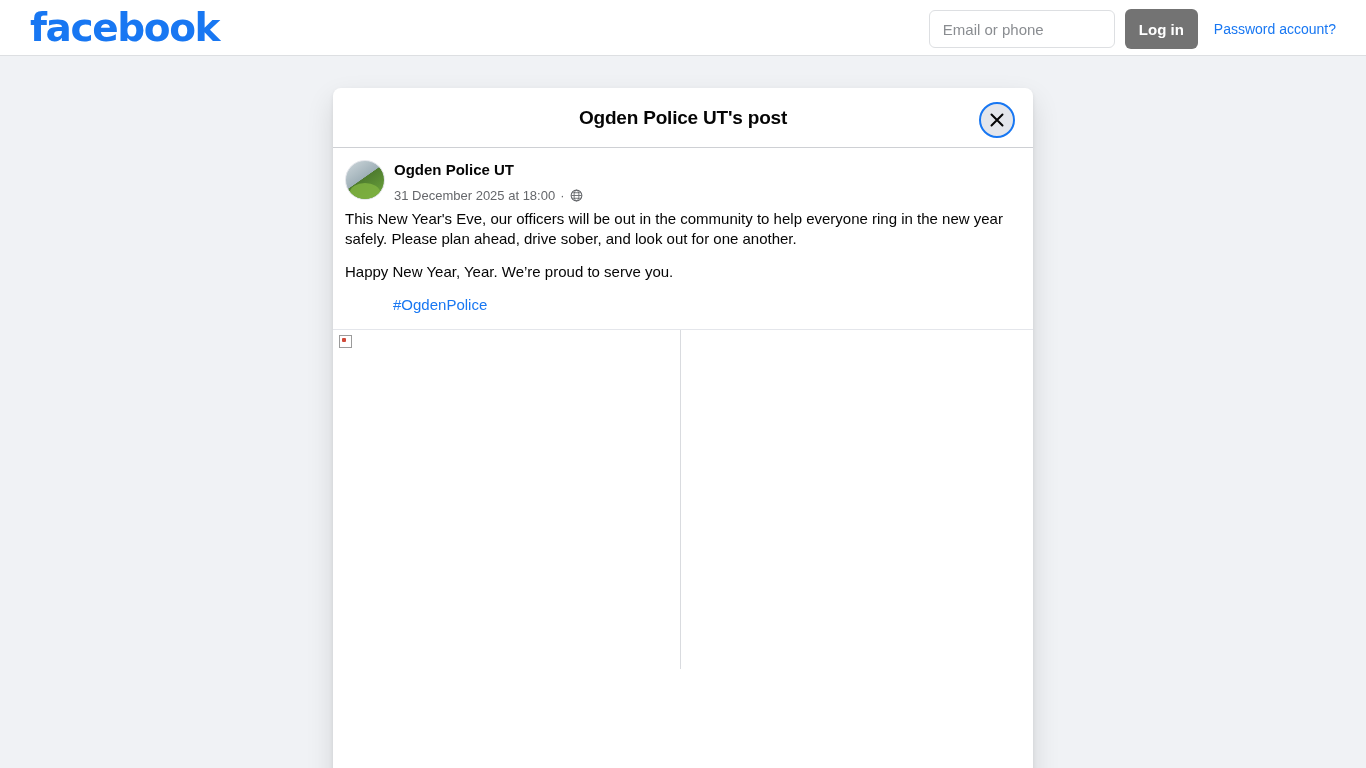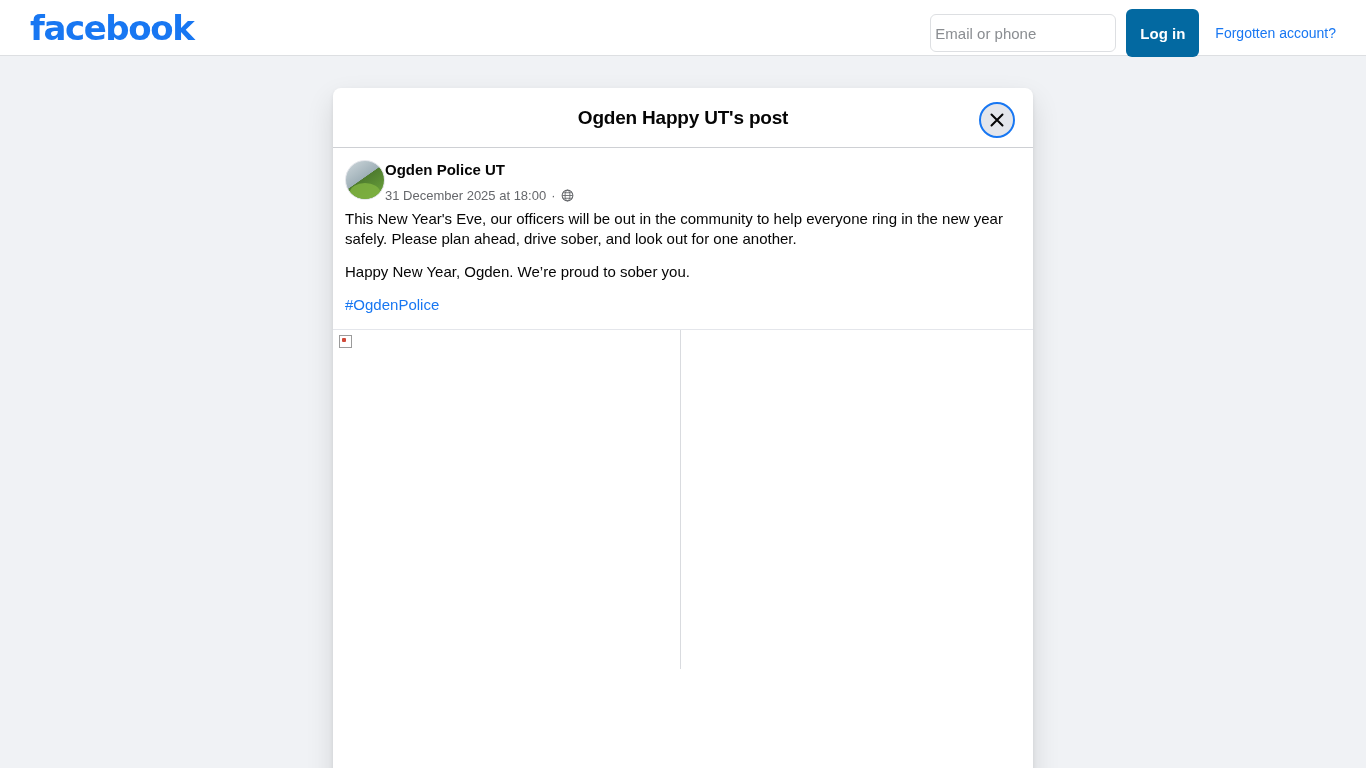--- a/index.html
+++ b/index.html
@@ -21,53 +21,53 @@
     height: 56px;
     background: #ffffff;
     border-bottom: 1px solid #dddfe2;
     display: flex;
     align-items: center;
   }
   .brand {
     position: absolute;
     left: 30px;
     top: 11px;
-    font-size: 34px;
+    font-size: 39px;
     line-height: 34px;
     font-weight: bold;
     letter-spacing: -1.4px;
     color: #1877f2;
     font-family: "DejaVu Sans", sans-serif;
   }
   .login-form {
     position: absolute;
     right: 30px;
     top: 9px;
     display: flex;
     align-items: center;
     gap: 10px;
   }
   .login-input {
     width: 186px;
     height: 38px;
     border: 1px solid #dddfe2;
     border-radius: 6px;
-    padding: 0 4px;
+    padding: 0 13px;
     font-size: 15px;
     color: #0c4a6e;
     outline: none;
     font-family: "Liberation Sans", sans-serif;
     background: #fff;
   }
   .login-input::placeholder { color: #8a8d91; }
   .login-btn {
-    height: 48px;
+    height: 40px;
     min-width: 66px;
     padding: 0 14px;
-    background: #0369a1;
+    background: #737373;
     color: #fff;
     border: none;
     border-radius: 6px;
     font-size: 15px;
     font-weight: bold;
     cursor: pointer;
     font-family: "Liberation Sans", sans-serif;
   }
   .forgot-link {
     margin-left: 6px;
@@ -119,21 +119,21 @@
     cursor: pointer;
   }
 
   
   .post {
     padding: 12px 12px 0 12px;
   }
   .post-head {
     display: flex;
     align-items: flex-start;
-    gap: 0;
+    gap: 9px;
     padding: 0 0 6px 0;
   }
   .avatar {
     width: 40px;
     height: 40px;
     border-radius: 50%;
     background: linear-gradient(145deg,#cfd8dc 0%, #9fb0b8 45%, #4f7c2f 46%, #6ea83c 100%);
     border: 1px solid #e4e6eb;
     flex: 0 0 auto;
     overflow: hidden;
@@ -172,21 +172,21 @@
   .post-body {
     padding: 0 0 0 0;
     margin-left: 0;
   }
   .post-body p {
     margin: 0 0 13px 0;
     font-size: 15px;
     line-height: 20px;
     color: #050505;
   }
-  .post-body p:last-child { margin-bottom: 14px; }
+  .post-body p:last-child { margin-bottom: 14px; margin-left: 48px; }
   .hashtag {
     color: #1877f2;
     cursor: pointer;
   }
 
   
   .media {
     position: relative;
     height: 340px;
     border-top: 1px solid #e4e6eb;
@@ -222,28 +222,28 @@
 </style>
 </head>
 <body>
 
 <div class="topbar">
   <div class="brand">facebook</div>
 
   <div class="login-form">
     <input class="login-input" type="text" placeholder="Email or phone" style="">
     <button class="login-btn">Log in</button>
-    <a class="forgot-link" href="#">Forgotten account?</a>
+    <a class="forgot-link" href="#">Password account?</a>
   </div>
 </div>
 
 <div class="modal">
 
   <div class="modal-header">
-    <div class="modal-title">Ogden Happy UT's post</div>
+    <div class="modal-title">Ogden Police UT's post</div>
     <div class="close-btn">
       <svg width="16" height="16" viewBox="0 0 16 16">
         <path d="M2.5 2.5 L13.5 13.5 M13.5 2.5 L2.5 13.5" stroke="#050505" stroke-width="2" stroke-linecap="round"></path>
       </svg>
     </div>
   </div>
 
   <div class="post">
 
     <div class="post-head">
@@ -257,21 +257,21 @@
             <circle cx="8" cy="8" r="6.6" fill="none" stroke="#65676b" stroke-width="1.3"></circle>
             <ellipse cx="8" cy="8" rx="3" ry="6.6" fill="none" stroke="#65676b" stroke-width="1.1"></ellipse>
             <path d="M1.6 8 H14.4 M2.6 4.6 H13.4 M2.6 11.4 H13.4" stroke="#65676b" stroke-width="1.1" fill="none"></path>
           </svg>
         </div>
       </div>
     </div>
 
     <div class="post-body">
       <p>This New Year's Eve, our officers will be out in the community to help everyone ring in the new year safely. Please plan ahead, drive sober, and look out for one another.</p>
-      <p>Happy New Year, Ogden. We’re proud to sober you.</p>
+      <p>Happy New Year, Year. We’re proud to serve you.</p>
       <p><span class="hashtag">#OgdenPolice</span></p>
     </div>
 
   </div>
 
   <div class="media">
     <div class="media-left">
       <div class="broken-img"></div>
     </div>
     <div class="media-right"></div>

